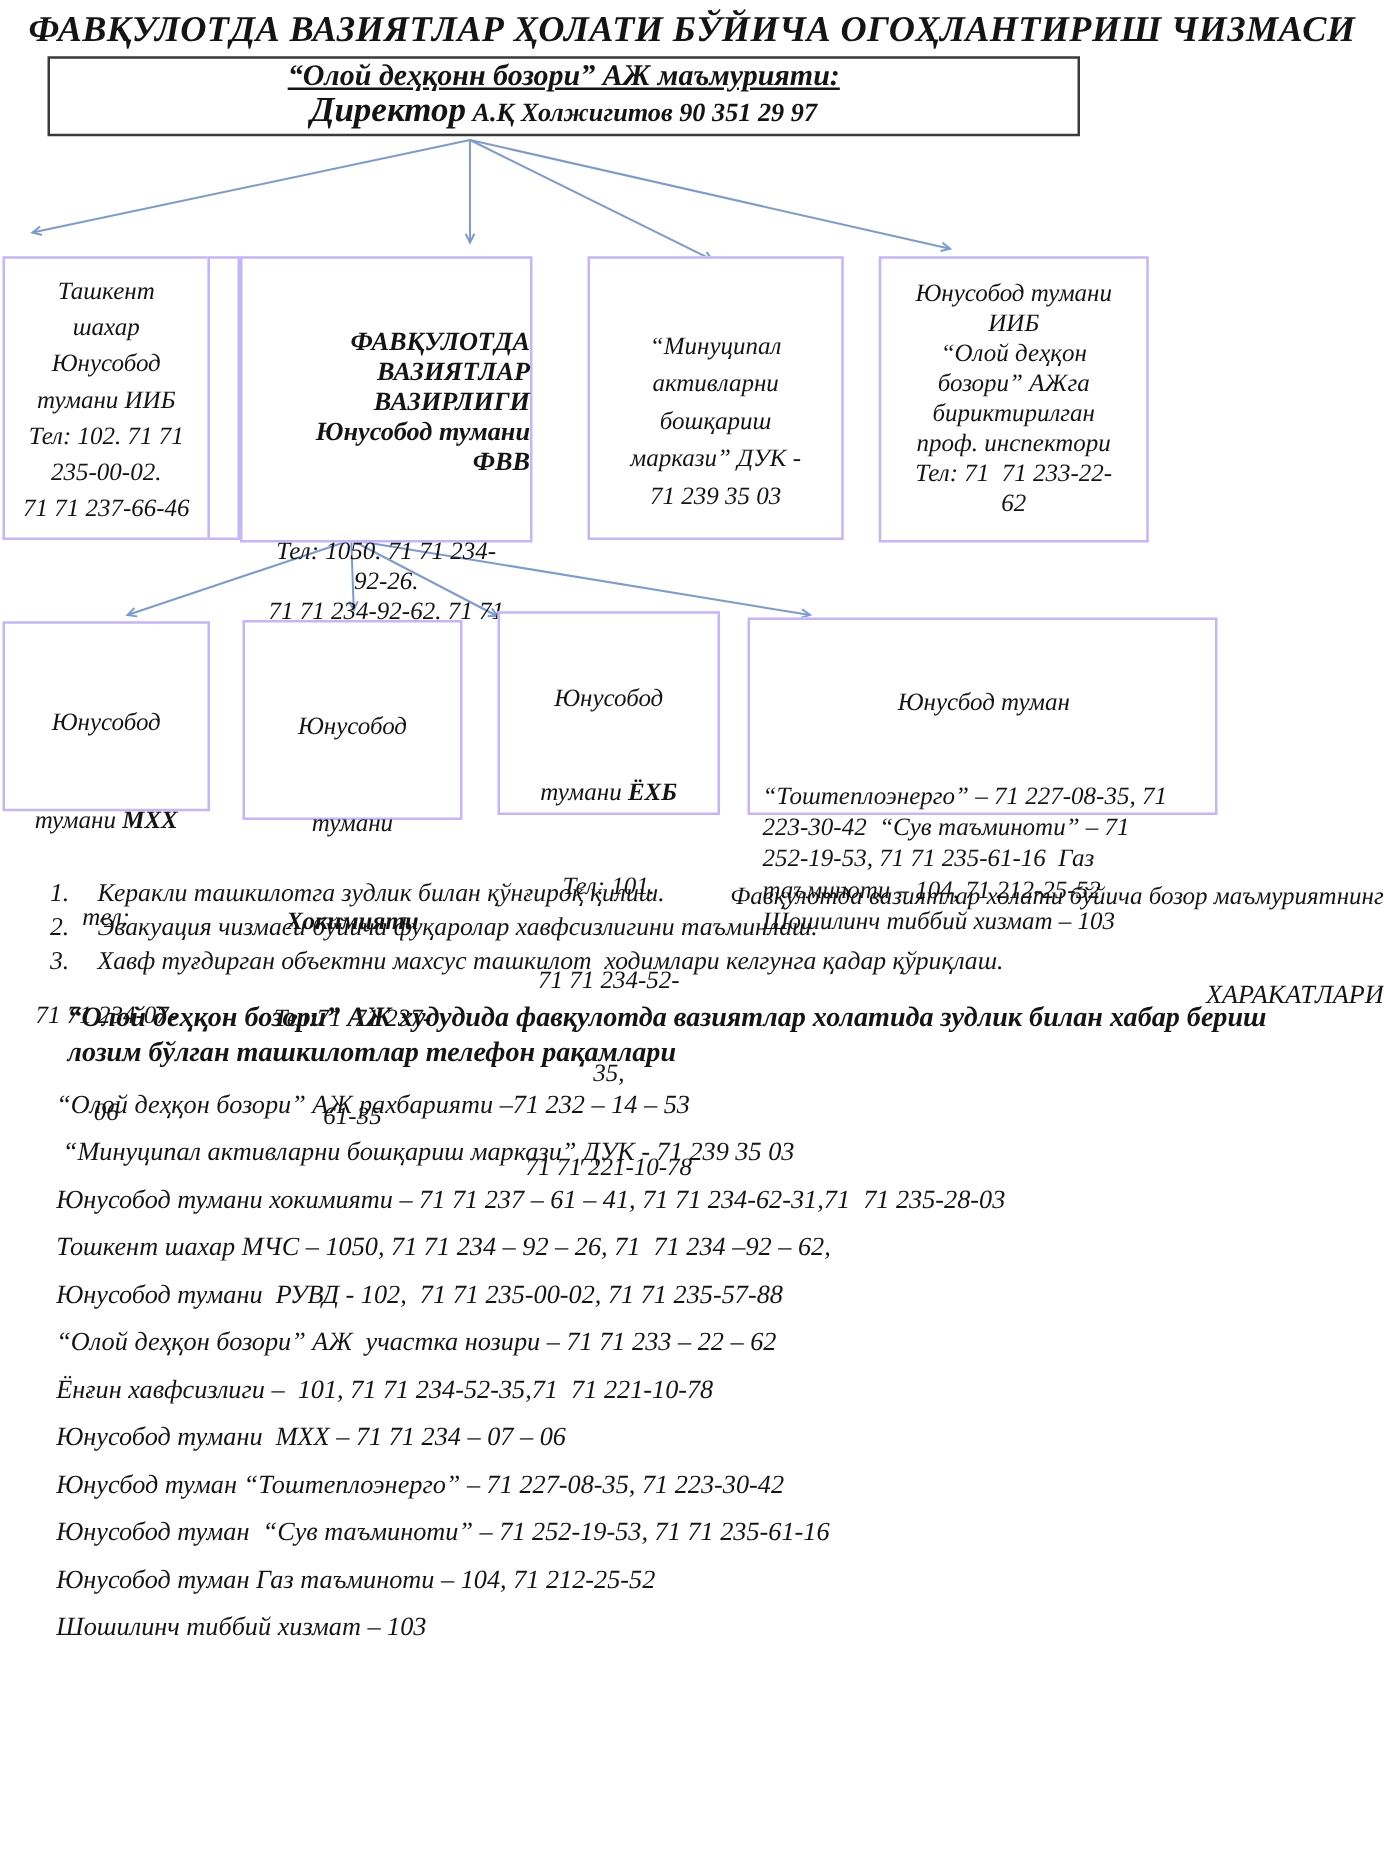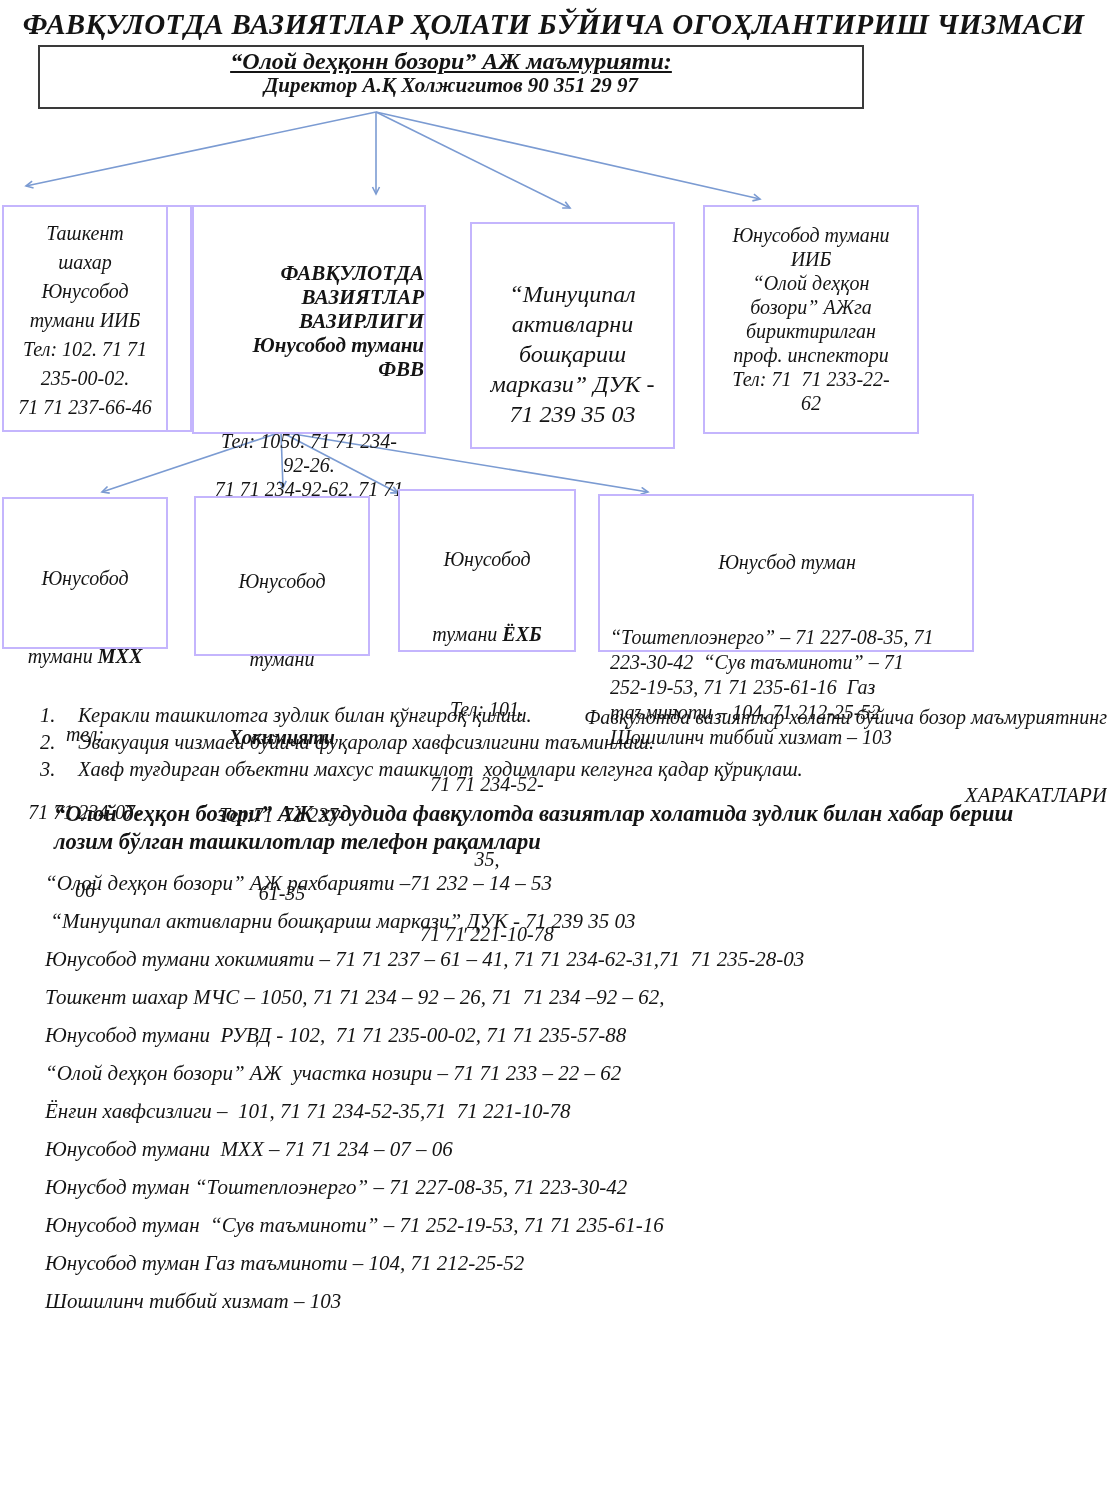--- a/index.html
+++ b/index.html
@@ -13,34 +13,34 @@
     position:absolute; top:8px; left:0; width:1107px; text-align:center;
     font-size:29px; font-weight:bold; font-style:italic; letter-spacing:.3px;
   }
 
   .director-box {
     position:absolute; left:38px; top:45px; width:822px; height:60px;
     border:2px solid #3a3a3a; text-align:center; background:#fff;
   }
   .director-org { font-size:24px; font-weight:bold; font-style:italic; margin-top:1px;text-decoration:underline; }
   .director-line2 { margin-top:-2px; }
-  .director-role { font-size:21px; font-weight:bold; font-style:italic; }
+  .director-role { font-size:28px; font-weight:bold; font-style:italic; }
   .director-name { font-size:21px; font-weight:bold; font-style:italic; }
 
   .arrows { position:absolute; left:0; top:0; width:1107px; height:1500px; pointer-events:none; }
 
   .obox {
     position:absolute; border:2px solid #c4b5fd; background:#fff;
     text-align:center; font-style:italic; white-space:pre-wrap;
   }
   .r1b1 { left:2px;   top:205px; width:162px; height:211px; font-size:20px; line-height:29px; padding-top:12px; }
   .r1sp { left:166px; top:205px; width:22px;  height:223px; }
   .r1b2 { left:192px; top:205px; width:230px; height:219px; font-size:20px; line-height:24px; padding-top:6px; }
   .r1b2 .hd { font-size:21px; font-weight:bold;text-align:right; }
-  .r1b3 { left:470px; top:222px; width:201px; height:168px; font-size:24px; line-height:30px; padding-top:55px; }
+  .r1b3 { left:470px; top:205px; width:201px; height:168px; font-size:20px; line-height:30px; padding-top:55px; }
   .r1b4 { left:703px; top:205px; width:212px; height:209px; font-size:20px; line-height:24px; padding-top:16px; }
 
   .r2b1 { left:2px;   top:497px; width:162px; height:134px; font-size:20px; line-height:26px; padding-top:14px; }
   .r2b2 { left:194px; top:496px; width:172px; height:138px; font-size:20px; line-height:26px; padding-top:18px; }
   .r2b3 { left:398px; top:489px; width:174px; height:153px; font-size:20px; line-height:25px; padding-top:6px; }
   .r2b4 { left:598px; top:494px; width:354px; height:146px; font-size:20px; line-height:25px;
           text-align:left; padding:4px 8px 4px 10px;font-style:italic; }
   .r2b4 .ttl { text-align:center; }
 
   .chart-caption {

